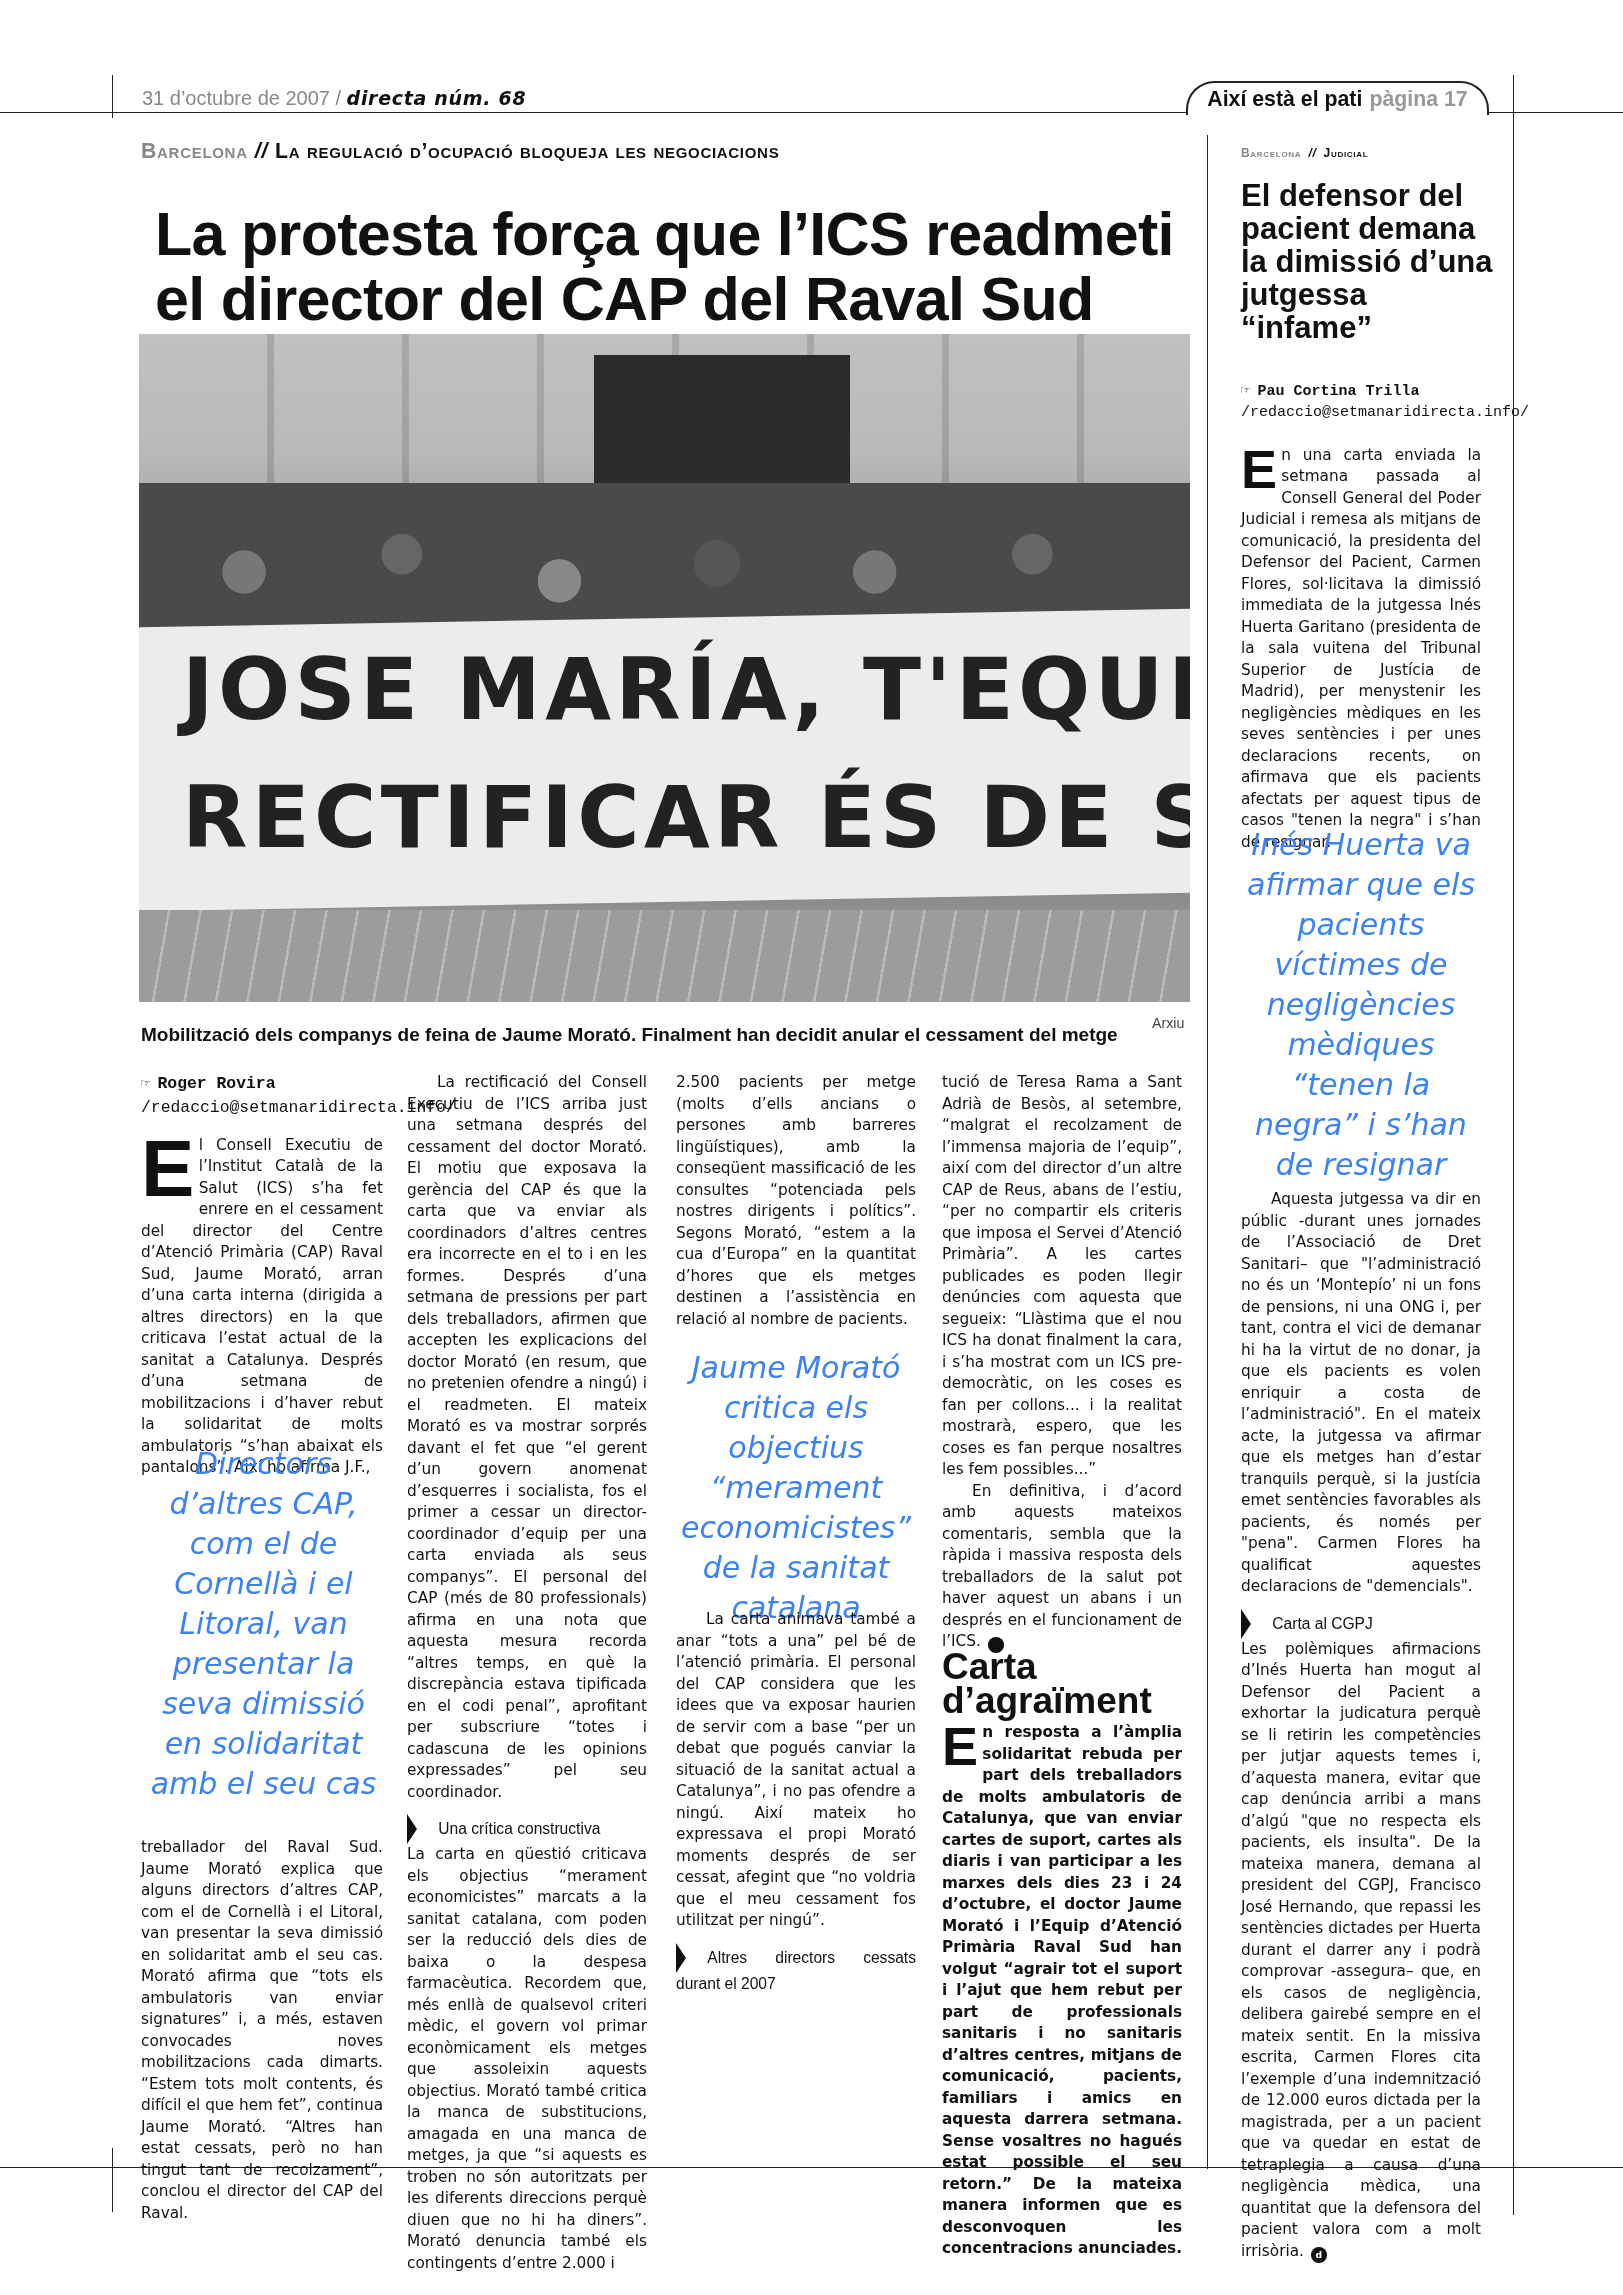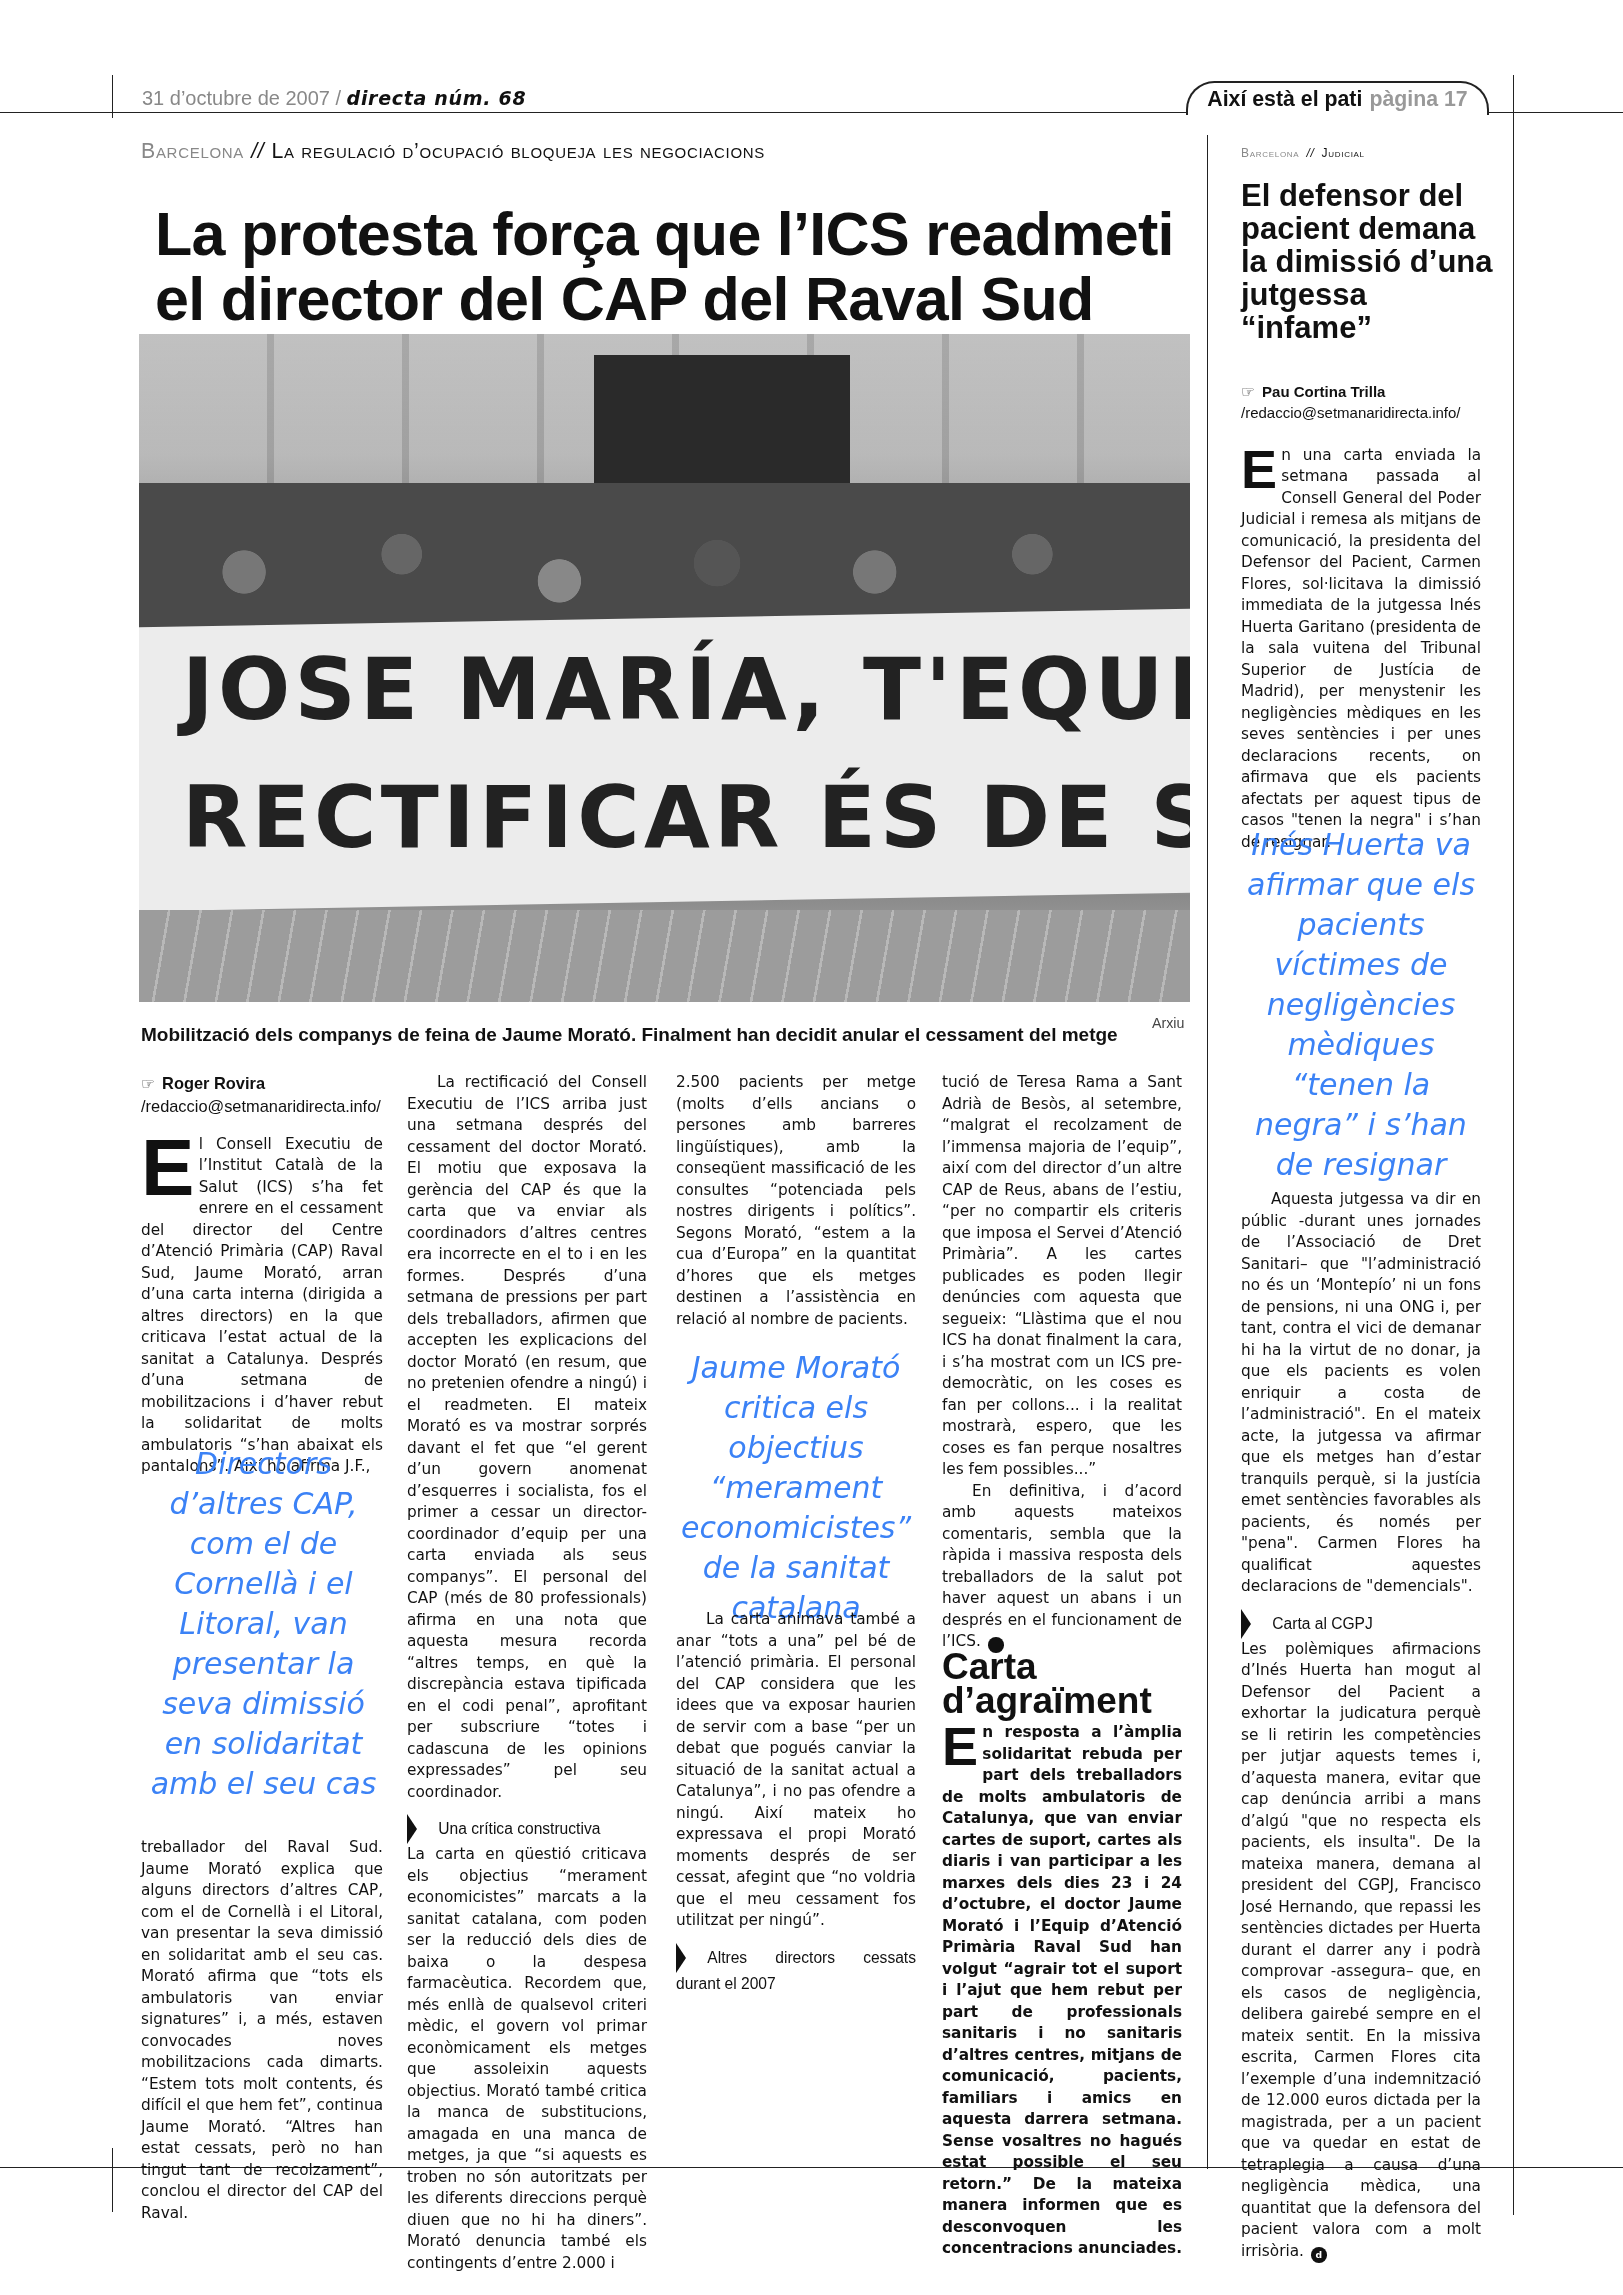--- a/index.html
+++ b/index.html
@@ -7,42 +7,42 @@
   .abs{position:absolute;}
   
   .vline{position:absolute;width:1.4px;background:#222;}
   .hline{position:absolute;height:1.4px;background:#222;}
   
   .hdr-date{left:142px;top:87px;font-family:"Liberation Sans",sans-serif;font-size:20px;color:#888;}
   .hdr-date b{color:#111;font-style:italic;font-weight:900;font-family:"DejaVu Sans",sans-serif;font-size:19px;letter-spacing:0.7px;}
   .hdr-tab{left:1186px;top:81px;width:299px;height:32px;border:2.1px solid #222;border-bottom:none;border-radius:28.4px 28.4px 0 0;background:#fff;text-align:center;font-family:"Liberation Sans",sans-serif;font-size:21.3px;font-weight:bold;line-height:33px;}
   .hdr-tab span.pg{color:#999;margin-left:7.1px;}
   
-  .kicker{font-family:"Liberation Sans",sans-serif;font-size:21.3px;font-weight:normal;font-variant:small-caps;letter-spacing:0.7px;}
+  .kicker{font-family:"Liberation Sans",sans-serif;font-size:21.3px;font-weight:bold;font-variant:small-caps;letter-spacing:0.7px;}
   .kicker .grey{color:#888;}
   .kicker .slash{color:#111;font-style:italic;margin:0 7.1px;}
   
   .headline{left:139px;top:186px;width:1052px;font-family:"Liberation Sans",sans-serif;font-weight:bold;font-size:61px;line-height:65px;letter-spacing:-0.7px;}
   .side-headline{left:1241px;top:179px;width:256px;font-family:"Liberation Sans",sans-serif;font-weight:bold;font-size:31px;line-height:33px;}
   
   .photo{left:139px;top:334px;width:1051px;height:668px;background:
     linear-gradient(180deg,#c9c9c9 0%,#b0b0b0 18%,#5a5a5a 32%,#3a3a3a 45%,#d8d8d8 52%,#e4e4e4 78%,#8a8a8a 84%,#b5b5b5 100%);overflow:hidden;}
   .photo .bldg{position:absolute;left:0;top:0;width:100%;height:213px;background:repeating-linear-gradient(90deg,#bdbdbd 0 128px,#9a9a9a 128px 135px);opacity:.7;}
   .photo .door{position:absolute;left:455px;top:21.3px;width:256px;height:270px;background:#2a2a2a;}
   .photo .crowd{position:absolute;left:0;top:149px;width:100%;height:178px;background:radial-gradient(circle at 10% 50%,#777 0 21.3px,transparent 22px),radial-gradient(circle at 25% 40%,#666 0 20px,transparent 20.6px),radial-gradient(circle at 40% 55%,#888 0 21.3px,transparent 22px),radial-gradient(circle at 55% 45%,#555 0 23px,transparent 23.5px),radial-gradient(circle at 70% 50%,#777 0 21.3px,transparent 22px),radial-gradient(circle at 85% 40%,#666 0 20px,transparent 20.6px),#4a4a4a;}
   .photo .banner{position:absolute;left:0;top:284px;width:100%;height:284px;background:#ececec;transform:skewY(-1deg);}
   .photo .banner-text{position:absolute;left:43px;width:996px;font-family:"DejaVu Sans",sans-serif;font-weight:bold;color:#222;font-size:85px;letter-spacing:4.3px;white-space:nowrap;}
   .photo .ground{position:absolute;left:0;bottom:0;width:100%;height:92px;background:repeating-linear-gradient(100deg,#9c9c9c 0 28.4px,#b8b8b8 28.4px 31px);}
   .caption{left:141px;top:1024px;font-family:"Liberation Sans",sans-serif;font-weight:bold;font-size:19px;}
   .credit{left:1152px;top:1015px;font-family:"Liberation Sans",sans-serif;font-size:14.2px;color:#444;}
   
   .col{position:absolute;font-family:"DejaVu Sans",sans-serif;font-size:15.3px;line-height:21.5px;text-align:justify;hyphens:auto;}
   .col p{margin:0;}
   .col p.ind{text-indent:30px;}
-  .byline{font-family:Liberation Sans, sans-serif;font-size:16.4px;line-height:23px;}
+  .byline{font-family:Liberation Mono, monospace;font-size:16.4px;line-height:23px;}
   .byline b{font-weight:bold;}
   .byline .hand{font-size:15.6px;margin-right:7.1px;}
   .dropcap{float:left;font-family:"Liberation Sans",sans-serif;font-weight:900;font-size:80px;line-height:63px;margin:2.8px 4.3px 0 0;}
   .dropcap.small{font-size:54px;line-height:43px;margin-top:2.8px;}
   .pull{position:absolute;font-family:"DejaVu Sans",sans-serif;font-style:italic;color:#3b82f6;text-align:center;font-size:30px;line-height:40px;}
   .subhead{font-family:"Liberation Sans",sans-serif;font-weight:normal;font-size:15.6px;margin-top:11.4px;}
   .subhead .tri{display:inline-block;width:0;height:0;border-top:15.6px solid transparent;border-bottom:15.6px solid transparent;border-left:10px solid #111;vertical-align:-10px;margin-right:21.3px;}
   .boxhead{font-family:"Liberation Sans",sans-serif;font-weight:bold;font-size:37px;line-height:34px;margin:0 0 4.3px 0;}
   .boldtext{font-weight:bold;}
   .endmark{display:inline-block;width:15.6px;height:15.6px;border-radius:50%;background:#111;color:#fff;font-size:9.2px;line-height:15.6px;text-align:center;font-weight:bold;margin-left:7.1px;vertical-align:-2.1px;}

